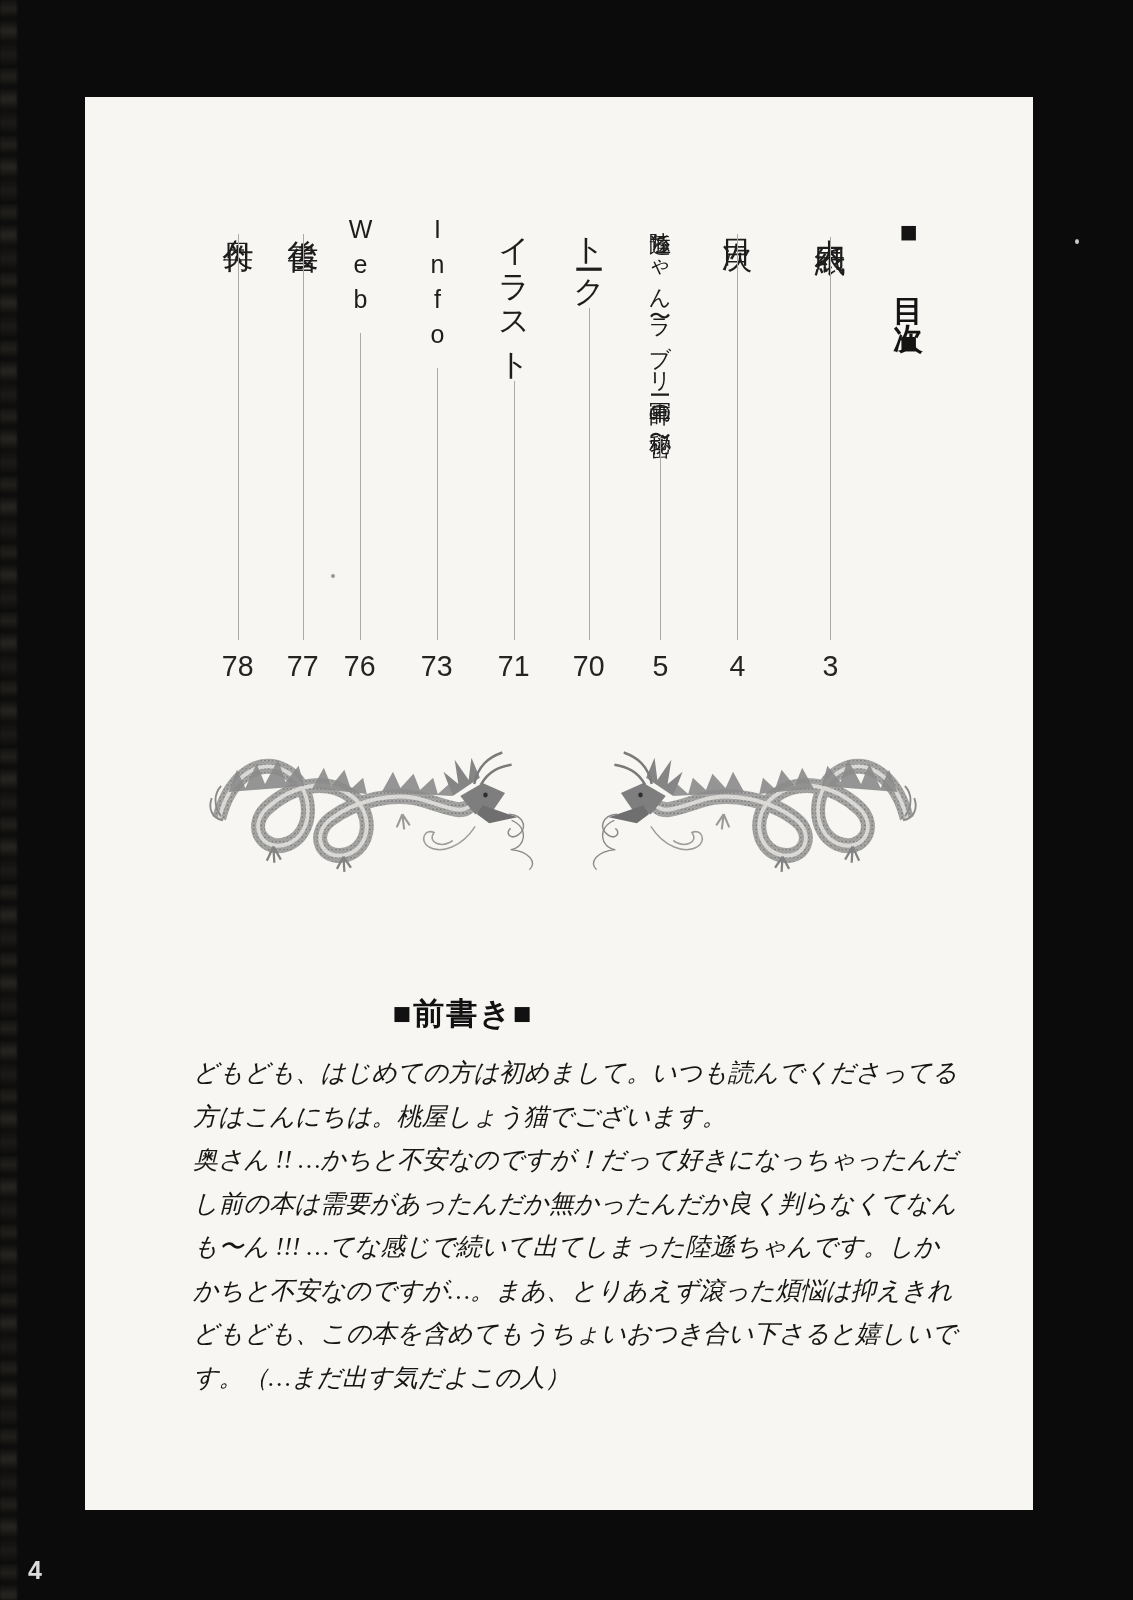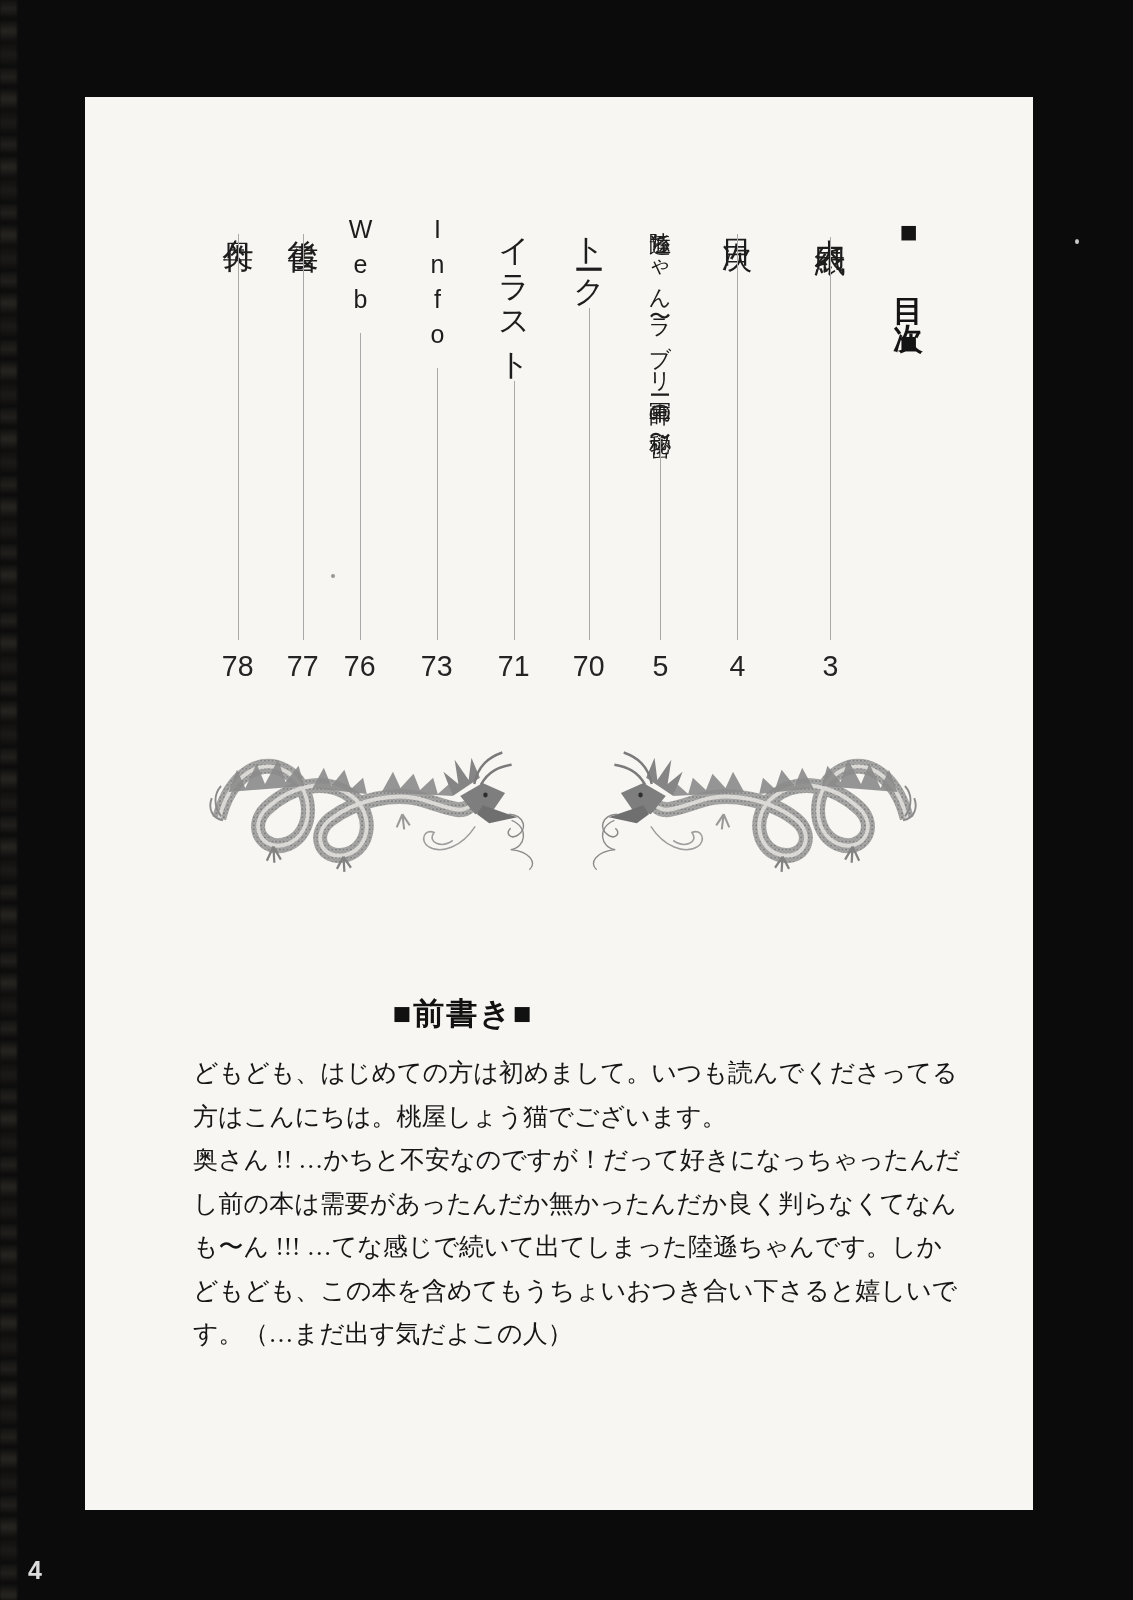--- a/index.html
+++ b/index.html
@@ -49,21 +49,21 @@
   
   .preface{position:absolute;left:0;top:860px;width:756px;margin-top:36px;}
   .preface-heading{
     margin:0 0 16px 0;text-align:center;
     font-family:"Liberation Serif",serif;font-weight:bold;
     font-size:31px;letter-spacing:2px;color:#111;
   }
   .preface-body{padding-left:108px;}
   .preface-line{
     margin:0;font-family:"Liberation Serif",serif;
-    font-size:25px;line-height:43.5px;color:#161616;white-space:nowrap;
+    font-size:25px;line-height:43.5px;color:#161616;white-space:nowrap;font-style:italic;
   }
   
   .folio{position:absolute;left:28px;top:1556px;color:#dcdcdc;font-size:25px;font-weight:bold;}
   .speck-white{position:absolute;left:1075px;top:239px;width:4px;height:5px;background:#c9c9c9;border-radius:50%;}
   .speck-dark{position:absolute;left:246px;top:477px;width:4px;height:4px;background:#6d6d6d;border-radius:50%;opacity:.7;}
 </style>
 </head>
 <body>
 
 <div class="canvas">
@@ -174,20 +174,21 @@
     </div>
 
     <section class="preface">
       <h2 class="preface-heading">■前書き■</h2>
       <div class="preface-body">
         <p class="preface-line">どもども、はじめての方は初めまして。いつも読んでくださってる</p>
         <p class="preface-line">方はこんにちは。桃屋しょう猫でございます。</p>
         <p class="preface-line">奥さん !! …かちと不安なのですが！だって好きになっちゃったんだ</p>
         <p class="preface-line">し前の本は需要があったんだか無かったんだか良く判らなくてなん</p>
         <p class="preface-line">も〜ん !!! …てな感じで続いて出てしまった陸遜ちゃんです。しか</p>
+        <p class="preface-line">かちと不安なのですが…。まあ、とりあえず滾った煩悩は抑えきれ</p>
         <p class="preface-line">どもども、この本を含めてもうちょいおつき合い下さると嬉しいで</p>
         <p class="preface-line">す。（…まだ出す気だよこの人）</p>
       </div>
     </section>
 
     <div class="speck-dark"></div>
   </div>
 
   <div class="folio">4</div>
   <div class="speck-white"></div>

